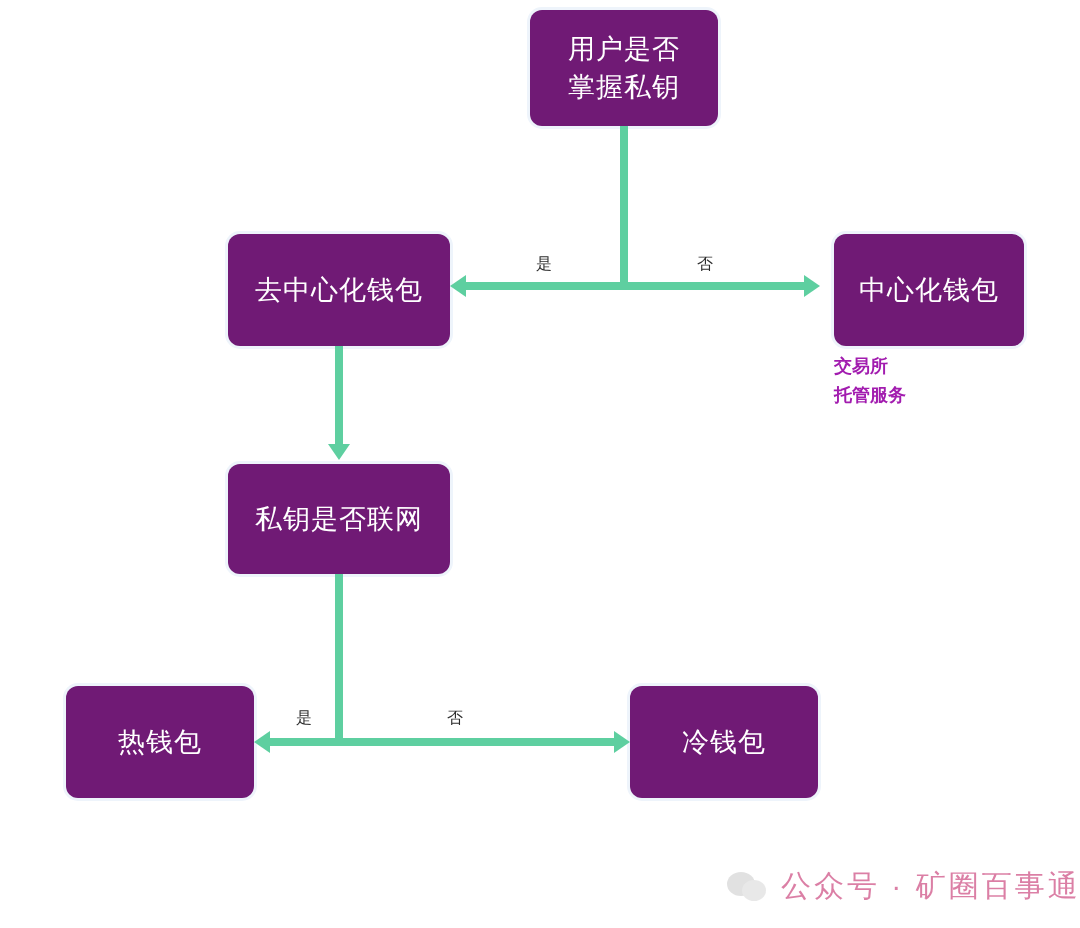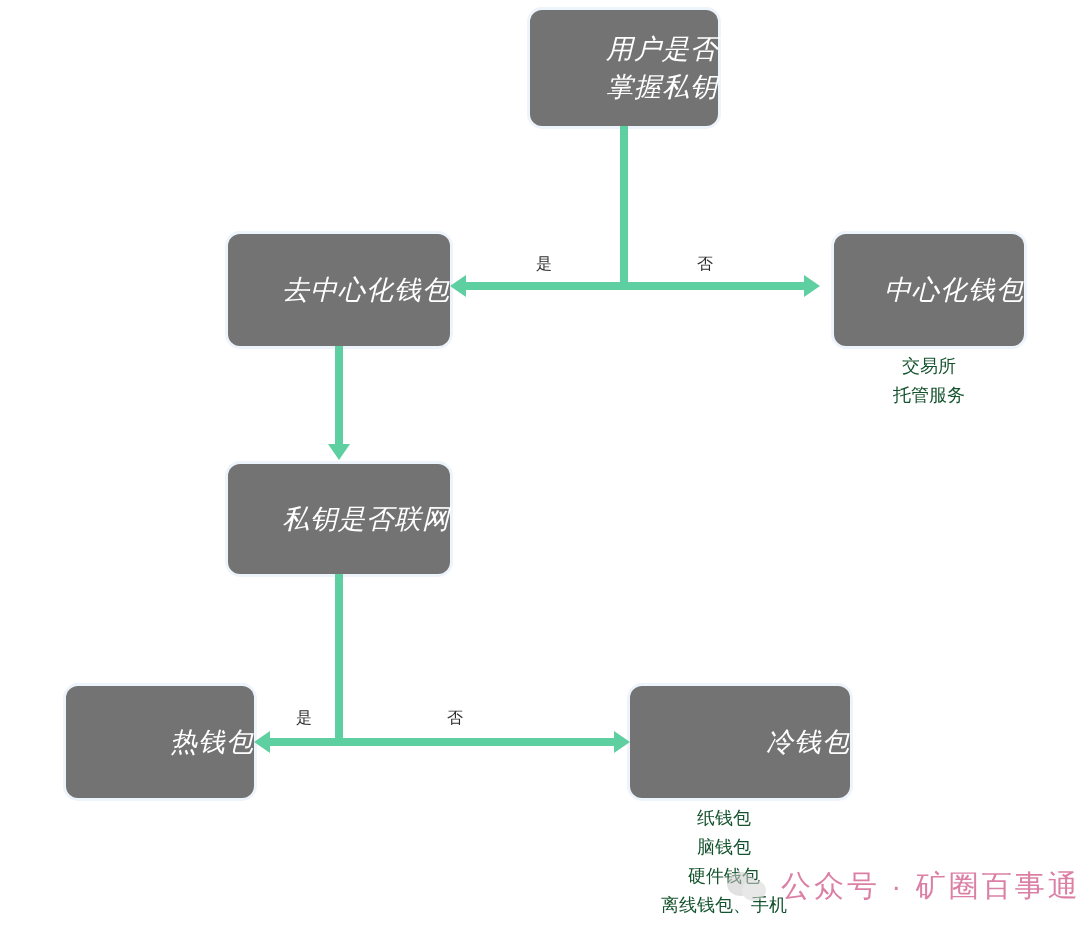--- a/index.html
+++ b/index.html
@@ -14,47 +14,46 @@
     position: relative;
     width: 1080px;
     height: 928px;
     background: #ffffff;
     overflow: hidden;
   }
 
   
   .node {
     position: absolute;
-    background: #737373;
+    background: #701a75;
     border-radius: 12px;
     box-shadow: 0 0 0 3px #eef4fb;
     display: flex;
     align-items: center;
-    justify-content: flex-end;
+    justify-content: center;
     box-sizing: border-box;
-    font-style: italic;
   }
   .node-label {
     color: #ffffff;
     font-size: 27px;
     font-weight: 500;
     line-height: 1.42;
     text-align: center;
     letter-spacing: 1px;
     white-space: pre-line;
     user-select: none;
   }
 
   
   #node-root      { left: 530px; top: 10px;  width: 188px; height: 116px; }
   #node-decentral { left: 228px; top: 234px; width: 222px; height: 112px; }
   #node-central   { left: 834px; top: 234px; width: 190px; height: 112px; }
   #node-online    { left: 228px; top: 464px; width: 222px; height: 110px; }
   #node-hot       { left: 66px;  top: 686px; width: 188px; height: 112px; }
-  #node-cold      { left: 630px; top: 686px; width: 220px; height: 112px; }
+  #node-cold      { left: 630px; top: 686px; width: 188px; height: 112px; }
 
   
   .conn {
     position: absolute;
     background: #5ecfa0;
   }
   .v-line { width: 8px; }
   .h-line { height: 8px; }
 
   
@@ -84,24 +83,23 @@
     position: absolute;
     font-size: 16px;
     color: #2b2b2b;
     font-weight: 500;
     user-select: none;
   }
 
   
   .caption {
     position: absolute;
-    text-align: center;
-    color: #14532d;
+    color: #a21caf;
     font-size: 18px;
-    font-weight: 400;
+    font-weight: 700;
     line-height: 29px;
     user-select: none;
   }
 
   
   #watermark {
     position: absolute;
     left: 727px;
     top: 866px;
     display: flex;
@@ -186,24 +184,20 @@
   <div class="arrow-head arrow-right" style="left:614px; top:731px;"></div>
 
   <div class="branch-label" style="left:296px; top:708px;">是</div>
 
   <div class="branch-label" style="left:447px; top:708px;">否</div>
 
   <div class="caption" style="left:834px; top:352px; width:190px; white-space:pre-line;">交易所
 托管服务</div>
 
 
-  <div class="caption" style="left:630px; top:804px; width:188px; white-space:pre-line;">纸钱包
-脑钱包
-硬件钱包
-离线钱包、手机</div>
 
   <div id="watermark">
     <span class="wechat-icon">
       <span class="bubble-back"></span>
       <span class="bubble-front"></span>
     </span>
     <span class="wm-text">公众号 · 矿圈百事通</span>
   </div>
 
 </div>

